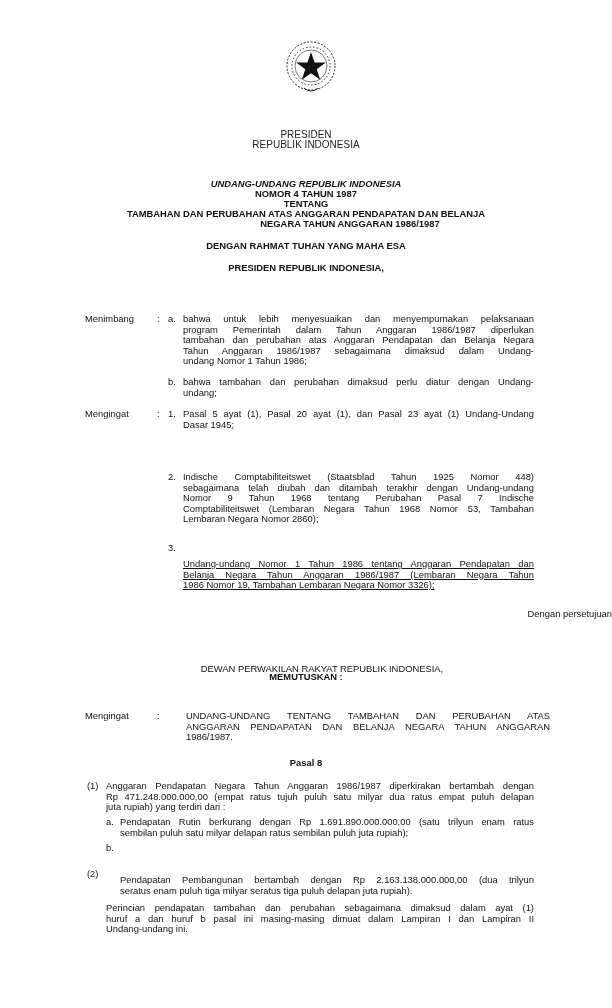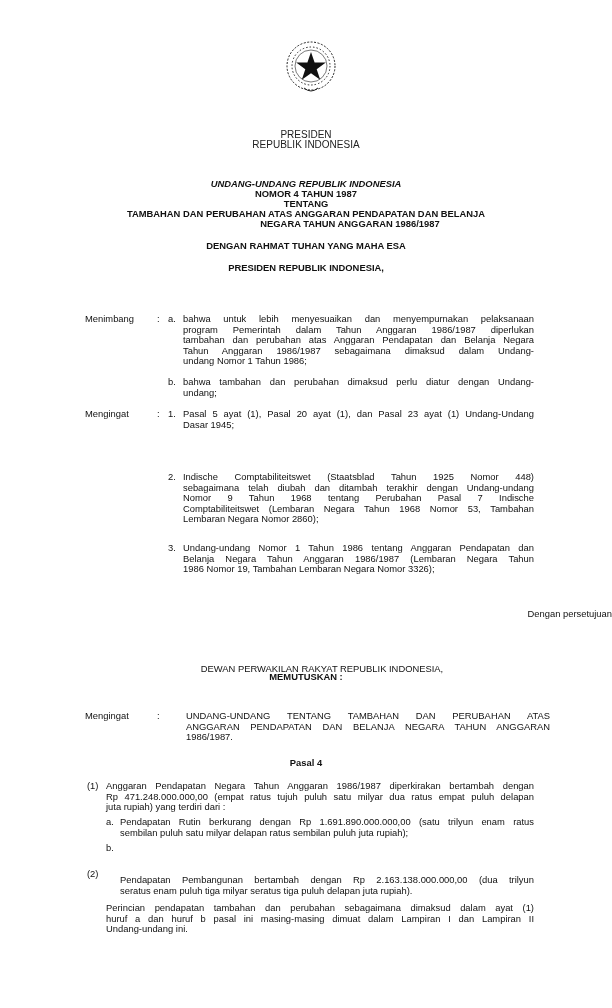--- a/index.html
+++ b/index.html
@@ -72,39 +72,39 @@
 </div>
 <div class="abs num" style="top:472px;">2.</div>
 <div class="abs txt" style="top:472px;">
   <span class="jline">Indische Comptabiliteitswet (Staatsblad Tahun 1925 Nomor 448)</span>
   <span class="jline">sebagaimana telah diubah dan ditambah terakhir dengan Undang-undang</span>
   <span class="jline">Nomor 9 Tahun 1968 tentang Perubahan Pasal 7 Indische</span>
   <span class="jline">Comptabiliteitswet (Lembaran Negara Tahun 1968 Nomor 53, Tambahan</span>
   <span class="lline">Lembaran Negara Nomor 2860);</span>
 </div>
 <div class="abs num" style="top:543px;">3.</div>
-<div class="abs txt" style="top:543px;">
+<div class="abs txt" style="top:559px;text-decoration:underline;">
   <span class="jline">Undang-undang Nomor 1 Tahun 1986 tentang Anggaran Pendapatan dan</span>
   <span class="jline">Belanja Negara Tahun Anggaran 1986/1987 (Lembaran Negara Tahun</span>
   <span class="lline">1986 Nomor 19, Tambahan Lembaran Negara Nomor 3326);</span>
 </div>
 
 <div class="abs center" style="top:609px;text-align:right;">Dengan persetujuan</div>
 <div class="abs center" style="top:664px;padding-left:16px;">DEWAN PERWAKILAN RAKYAT REPUBLIK INDONESIA,</div>
 
 <div class="abs center bold" style="top:672px;">MEMUTUSKAN :</div>
 <div class="abs label" style="top:711px;">Mengingat</div>
 <div class="abs colon" style="top:711px;">:</div>
 <div class="abs menet-txt" style="top:711px;">
   <span class="jline">UNDANG-UNDANG TENTANG TAMBAHAN DAN PERUBAHAN ATAS</span>
   <span class="jline">ANGGARAN PENDAPATAN DAN BELANJA NEGARA TAHUN ANGGARAN</span>
   <span class="lline">1986/1987.</span>
 </div>
 
-<div class="abs center bold" style="top:758px;">Pasal 4</div>
+<div class="abs center bold" style="top:758px;">Pasal 8</div>
 
 <div class="abs p-num" style="top:781px;">(1)</div>
 <div class="abs p-txt" style="top:781px;">
   <span class="jline">Anggaran Pendapatan Negara Tahun Anggaran 1986/1987 diperkirakan bertambah dengan</span>
   <span class="jline">Rp 471.248.000.000,00 (empat ratus tujuh puluh satu milyar dua ratus empat puluh delapan</span>
   <span class="lline">juta rupiah) yang terdiri dari :</span>
 </div>
 
 <div class="abs sub-num" style="top:817px;">a.</div>
 <div class="abs sub-txt" style="top:817px;">

